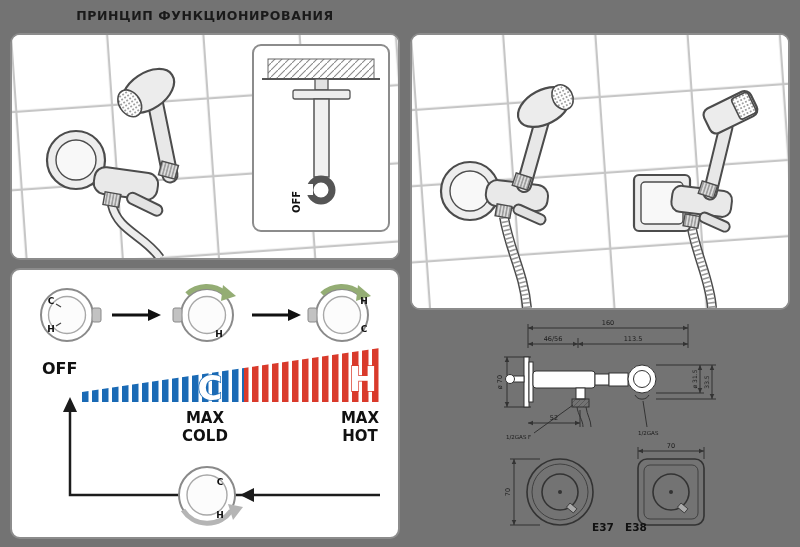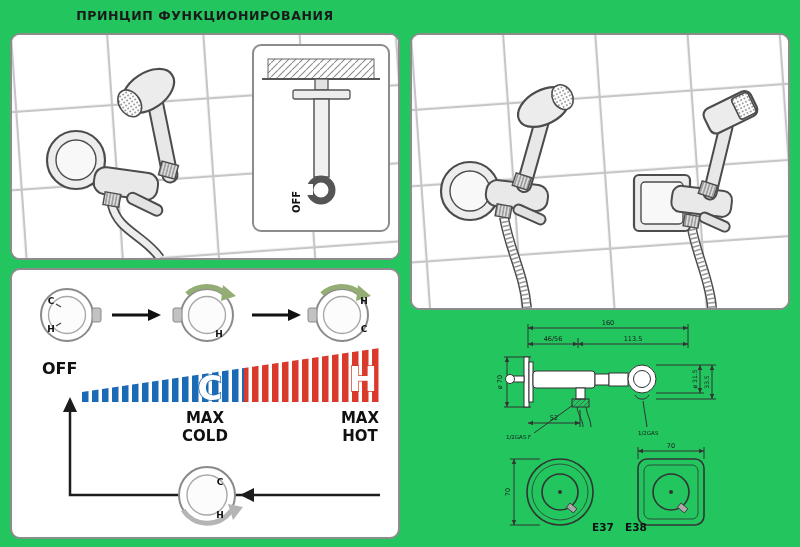--- a/index.html
+++ b/index.html
@@ -1,17 +1,17 @@
 <!DOCTYPE html>
 <html><head>
 <meta charset="utf-8">
 <style>
   * { margin:0; padding:0; box-sizing:border-box; }
   html,body { width:800px; height:547px; background:#fff; font-family:"DejaVu Sans", sans-serif; }
-  .canvas { position:relative; width:800px; height:547px; background:#22c55e; overflow:hidden; }
+  .canvas { position:relative; width:800px; height:547px; background:#737373; overflow:hidden; }
   .hdr { position:absolute; top:8px; font-size:12.5px; letter-spacing:.6px; color:#1a1a1a; text-align:center; font-weight:600; }
   .hdr.left { left:10px; width:390px; }
   .hdr.right { left:410px; width:380px; }
   .panel { position:absolute; border:2px solid #8c8c8c; border-radius:10px; background:#fff; overflow:hidden; }
   #panelA { left:10px; top:33px; width:390px; height:227px; }
   #panelB { left:10px; top:268px; width:390px; height:271px; }
   #panelC { left:410px; top:33px; width:380px; height:277px; }
   #dims   { position:absolute; left:410px; top:315px; width:380px; height:232px; }
   svg { display:block; }
   svg text { font-family:"DejaVu Sans", sans-serif; }

